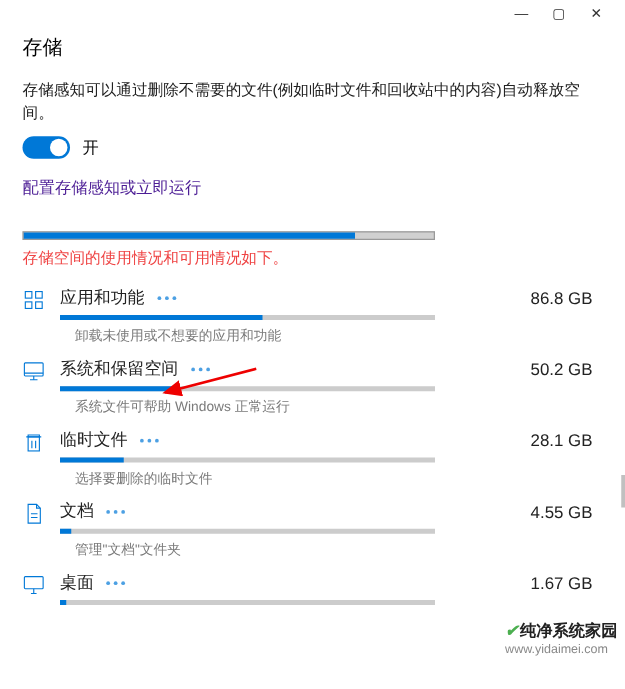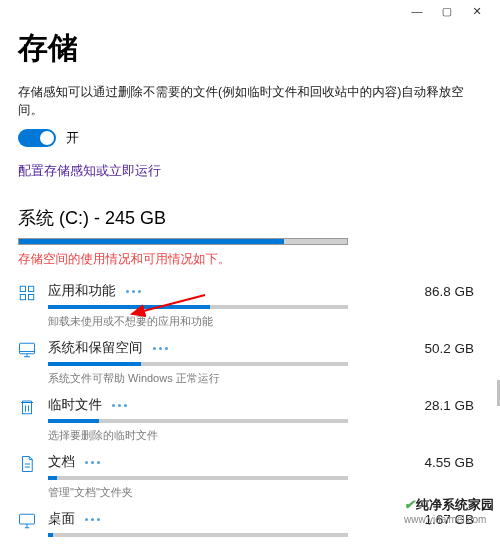--- a/index.html
+++ b/index.html
@@ -1,20 +1,20 @@
 <!DOCTYPE html>
 <html><head>
   <meta charset="utf-8">
   <style>
     * { box-sizing: border-box; margin: 0; padding: 0; }
     body { font-family: "Microsoft YaHei", "Segoe UI", Arial, sans-serif; background: #fff; width: 500px; height: 551px; overflow: hidden; position: relative; }
     .titlebar { display: flex; justify-content: flex-end; align-items: center; height: 22px; padding-right: 8px; }
     .titlebar .ctl { width: 30px; text-align: center; font-family: "Segoe MDL2 Assets", Arial; color: #333; cursor: pointer; font-size: 11px; line-height: 22px; }
     .content { padding: 6px 18px 0 18px; }
-    .page-title { font-size: 30px; font-weight: 700; margin-bottom: 14px; }
+    .page-title { font-size: 16px; font-weight: 400; margin-bottom: 14px; }
     .desc { font-size: 12.5px; color: #222; line-height: 1.45; margin-bottom: 10px; }
     .toggle-row { display: flex; align-items: center; margin-bottom: 14px; }
     .toggle { width: 38px; height: 18px; border-radius: 9px; background: #0078d7; position: relative; cursor: pointer; }
     .toggle .knob { position: absolute; right: 2px; top: 2px; width: 14px; height: 14px; border-radius: 50%; background: #fff; }
     .toggle-label { margin-left: 10px; font-size: 13px; }
     .link { color: #4c1d95; font-size: 13px; cursor: pointer; margin-bottom: 26px; display: inline-block; }
     .section-title { font-size: 18px; font-weight: 400; margin-bottom: 8px; }
     .big-bar { position: relative; height: 7px; background: #d0d0d0; border: 1px solid #999; margin-bottom: 6px; width: 330px; }
     .big-bar .fill { position: absolute; left: 0; top: 0; bottom: 0; background: #0078d7; }
     .usage-line { display: flex; width: 330px; justify-content: space-between; font-size: 12px; color: #555; margin-bottom: 10px; }
@@ -23,21 +23,21 @@
     .cat-icon { width: 18px; flex: 0 0 18px; margin-right: 12px; color: #0078d7; padding-top: 2px; }
     .cat-icon svg { width: 18px; height: 18px; stroke: #0078d7; fill: none; stroke-width: 1.2; }
     .cat-main { flex: 1; min-width: 0; }
     .cat-top { display: flex; align-items: center; }
     .cat-name { font-size: 13.5px; color: #222; }
     .dots { margin-left: 10px; display: inline-flex; gap: 3px; }
     .dots .d { width: 3px; height: 3px; border-radius: 50%; background: #0078d7; opacity: .7; }
     .cat-size { margin-left: auto; font-size: 13.5px; color: #222; padding-right: 8px; }
     .cat-bar { height: 4px; background: #ccc; margin-top: 5px; position: relative; max-width: 300px; }
     .cat-bar .fill { position: absolute; left: 0; top: 0; bottom: 0; background: #0078d7; }
-    .cat-sub { font-size: 11px; color: #7a7a7a; margin-top: 5px; }
+    .cat-sub { font-size: 11px; color: #7a7a7a; margin-top: 5px; margin-left: 12px; }
     .arrow { position: absolute; left: 120px; top: 292px; pointer-events: none; }
     .watermark { position: absolute; right: 6px; bottom: 26px; text-align: left; }
     .watermark .wm-top { font-size: 13px; font-weight: 600; color: #222; }
     .watermark .wm-bot { font-size: 10px; color: #888; }
     .watermark .g { color: #4caf50; font-style: italic; margin-right: 1px; }
     .sidescroll { position: absolute; right: 0; top: 380px; width: 3px; height: 26px; background: #c0c0c0; }
   </style>
 </head>
 <body>
 
@@ -51,21 +51,20 @@
   <div class="page-title">存储</div>
   <div class="desc">存储感知可以通过删除不需要的文件(例如临时文件和回收站中的内容)自动释放空间。</div>
   <div class="toggle-row">
     <div class="toggle">
         <div class="knob"></div>
       </div>
     <div class="toggle-label">开</div>
   </div>
   <span class="link">配置存储感知或立即运行</span>
 
-  <div class="section-title">系统 (C:) - 245 GB</div>
   <div class="big-bar">
       <div class="fill" style="width:80.8%"></div>
     </div>
   <div class="subdesc">存储空间的使用情况和可用情况如下。</div>
 
   <div id="cats">
       <div class="cat-row">
         <div class="cat-icon"><svg viewBox="0 0 24 24">
             <rect x="3" y="3" width="7" height="7"></rect>
             <rect x="14" y="3" width="7" height="7"></rect>

